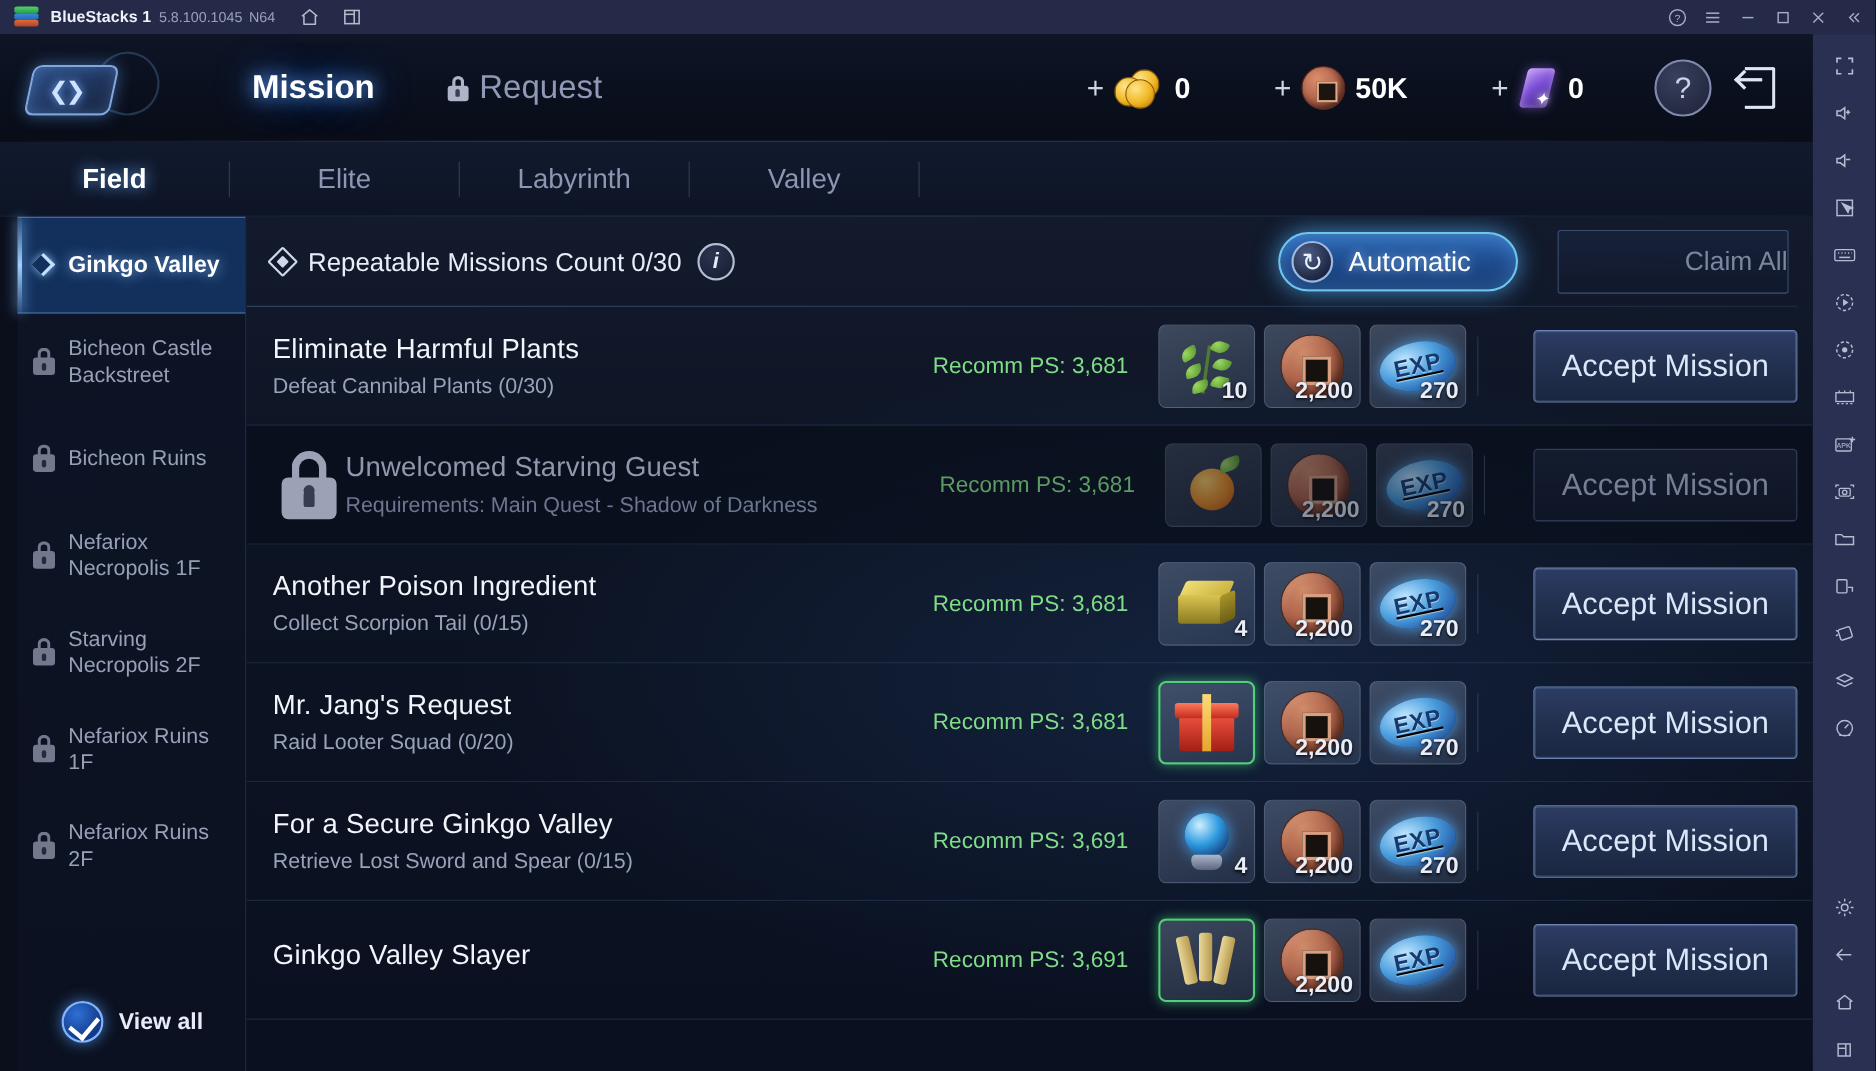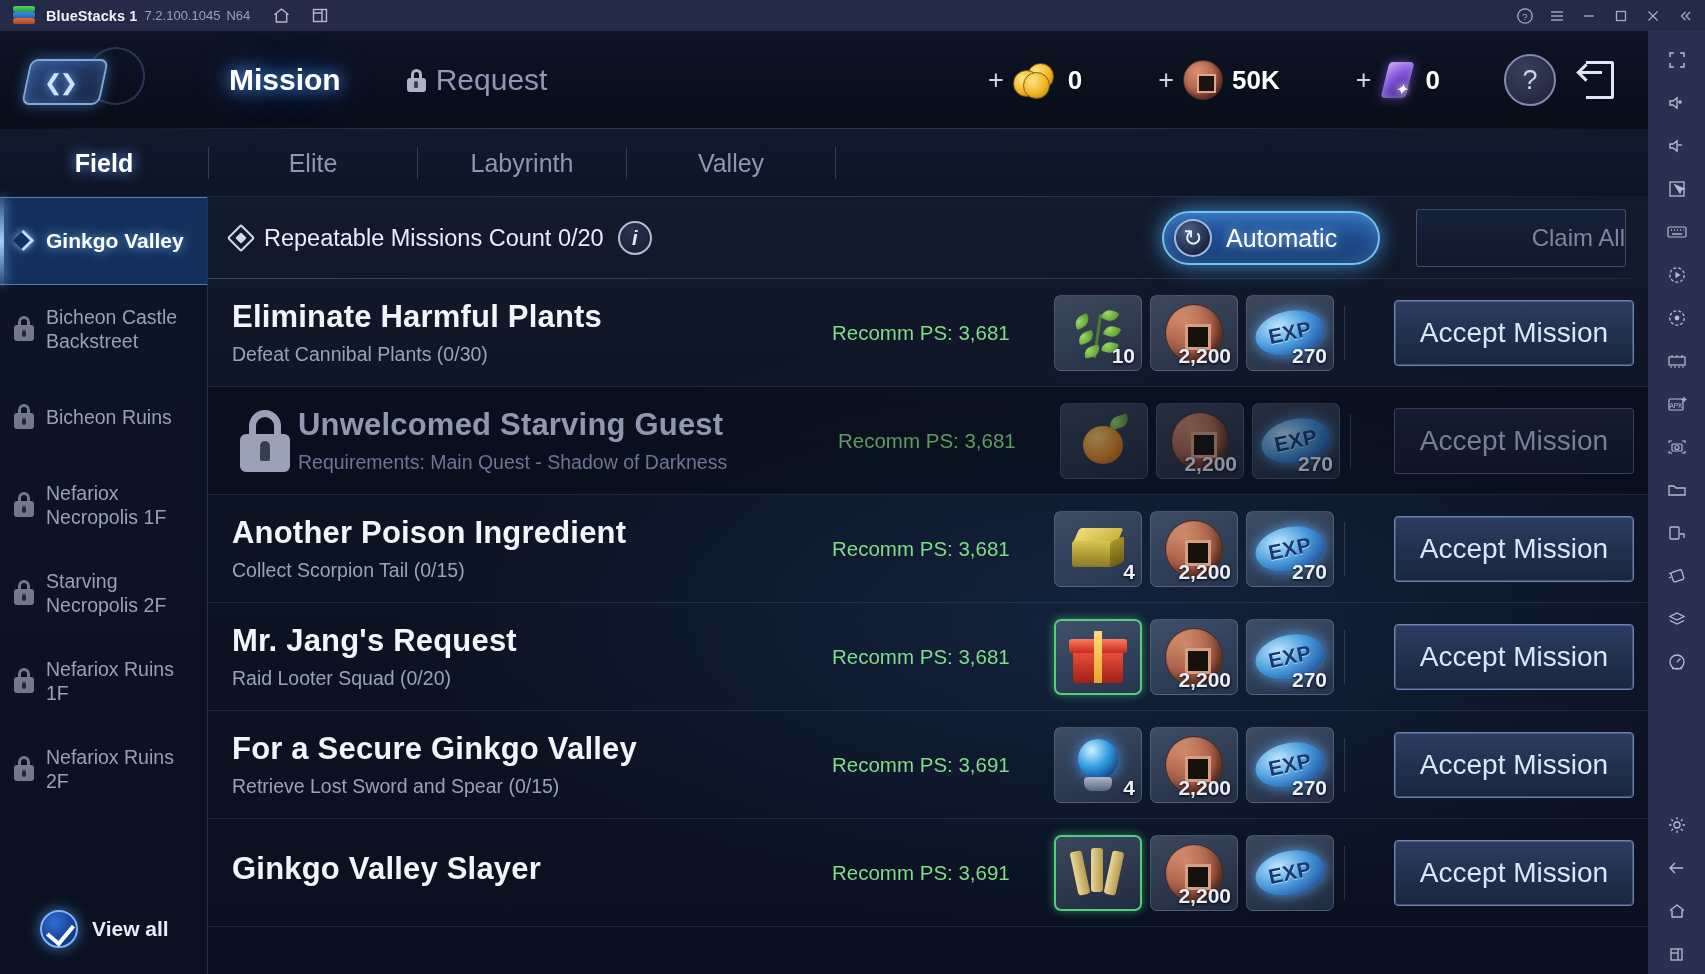--- a/index.html
+++ b/index.html
@@ -126,21 +126,21 @@
     text-align:center; }
   .stab.active { color: #ffffff; font-weight: 600; text-shadow: 0 0 14px rgba(110,175,255,.9); }
   .stab.active:before {
     content:""; position:absolute; left:-44px; right:-44px; top:-24px; bottom:-24px;
     background: radial-gradient(ellipse at center, rgba(45,110,215,.75) 0%, rgba(30,78,170,.38) 48%, rgba(0,0,0,0) 76%);
     z-index:-1;
   }
   .sdiv { width: 1px; height: 32px; background: rgba(150,175,215,.25); }
 
   
-  .main { display: flex; height: 777px; }
+  .main { display: flex; height: 777px; padding-left: 16px; }
 
   .sidebar {
     width: 208px; flex: 0 0 208px; position: relative;
     background: linear-gradient(180deg,#0d1425 0%, #0b1120 100%);
     border-right: 1px solid rgba(120,160,215,.22);
   }
   .sb-item {
     position: relative; display: flex; align-items: center; gap: 12px;
     padding: 0 10px 0 14px; min-height: 88px; cursor: pointer;
     color: #98a0b8; font-size: 19.5px; line-height: 1.25;
@@ -235,27 +235,27 @@
     border-bottom: 1px solid rgba(110,150,210,.16);
   }
   .row.locked { background: rgba(9,14,26,.72); }
   .row-lock { width: 66px; flex: 0 0 66px; display:flex; align-items:center; justify-content:center; }
   .biglock { width: 50px; height: 62px; position: relative; }
   .biglock .sh { position:absolute; top:0; left:9px; width:32px; height:28px; border: 7px solid #9ba2b5; border-bottom:none; border-radius: 18px 18px 0 0; }
   .biglock .bd { position:absolute; bottom:0; left:0; width:50px; height:38px; background:#9ba2b5; border-radius:6px; }
   .biglock .hl { position:absolute; bottom:11px; left:20px; width:10px; height:16px; background:#373d50; border-radius: 5px 5px 2px 2px; }
   .biglock .hl:before { content:""; position:absolute; left:0; top:-4px; width:10px; height:10px; border-radius:50%; background:#373d50;}
   .row-texts { width: 600px; flex: 0 0 600px; }
-  .row-title { font-size: 31px; color: #f2f5fc; font-weight: 700; letter-spacing:.2px; }
+  .row-title { font-size: 25px; color: #f2f5fc; font-weight: 400; letter-spacing:.2px; }
   .row.locked .row-title { color: #9098ad; }
   .row-sub { font-size: 19.5px; color: #99a2b9; margin-top: 8px; }
   .row.locked .row-sub { color: #6d7governance; color:#6d7590; }
   .row-ps { width: 200px; flex: 0 0 200px; font-size: 20.5px; color: #7fdc87; text-align: left; }
   .row.locked .row-ps { color: #5d9b63; }
-  .rewards { display: flex; gap: 8px; margin-left: 22px; }
+  .rewards { display: flex; gap: 8px; margin-left: 5px; text-decoration: underline; }
   .rw {
     width: 88px; height: 76px; border-radius: 7px; position: relative;
     background: linear-gradient(160deg, rgba(150,168,196,.34), rgba(88,104,134,.3));
     border: 1px solid rgba(175,195,225,.22);
     display:flex; align-items:center; justify-content:center;
     overflow:hidden;
   }
   .rw.hl { border: 2px solid #53cf7c; box-shadow: 0 0 10px rgba(70,210,120,.55); }
   .rw .cnt { position: absolute; right: 6px; bottom: 2px; font-size: 21px; color: #e9eef9; font-weight: 600; text-shadow: 0 1px 3px #000; }
   .row.locked .rw { opacity: .58; }
@@ -341,21 +341,21 @@
 
 <div class="app">
 
   <div class="titlebar">
     <div class="tb-logo">
       <i></i>
         <i></i>
         <i></i>
     </div>
     <span class="tb-title">BlueStacks 1</span>
-    <span class="tb-ver">7.2.100.1045</span>
+    <span class="tb-ver">5.8.100.1045</span>
     <span class="tb-n64">N64</span>
 
     <div class="tb-icons">
       <div class="tb-ico">
         <svg width="19" height="19" viewBox="0 0 19 19">
             <path d="M2.5 8.8 L9.5 3 L16.5 8.8 M4.3 8 V16 H14.7 V8" fill="none" stroke="#dfe3f2" stroke-width="1.4" stroke-linejoin="round"></path>
           </svg>
       </div>
       <div class="tb-ico">
         <svg width="19" height="19" viewBox="0 0 19 19">
@@ -558,21 +558,21 @@
           <div class="viewall">
             <span class="checkcircle"></span>
             <span class="viewall-label">View all</span>
           </div>
         </div>
 
         <div class="content">
 
           <div class="c-head">
             <span class="dia-ico"></span>
-            <span class="c-title">Repeatable Missions Count 0/20</span>
+            <span class="c-title">Repeatable Missions Count 0/30</span>
             <span class="info-ico">
               <span>i</span>
             </span>
             <span class="head-spacer"></span>
             <div class="auto-btn">
               <span class="auto-icon">↻</span>
               <span class="auto-label">Automatic</span>
             </div>
             <div class="claim-btn">
               <span>Claim All</span>

